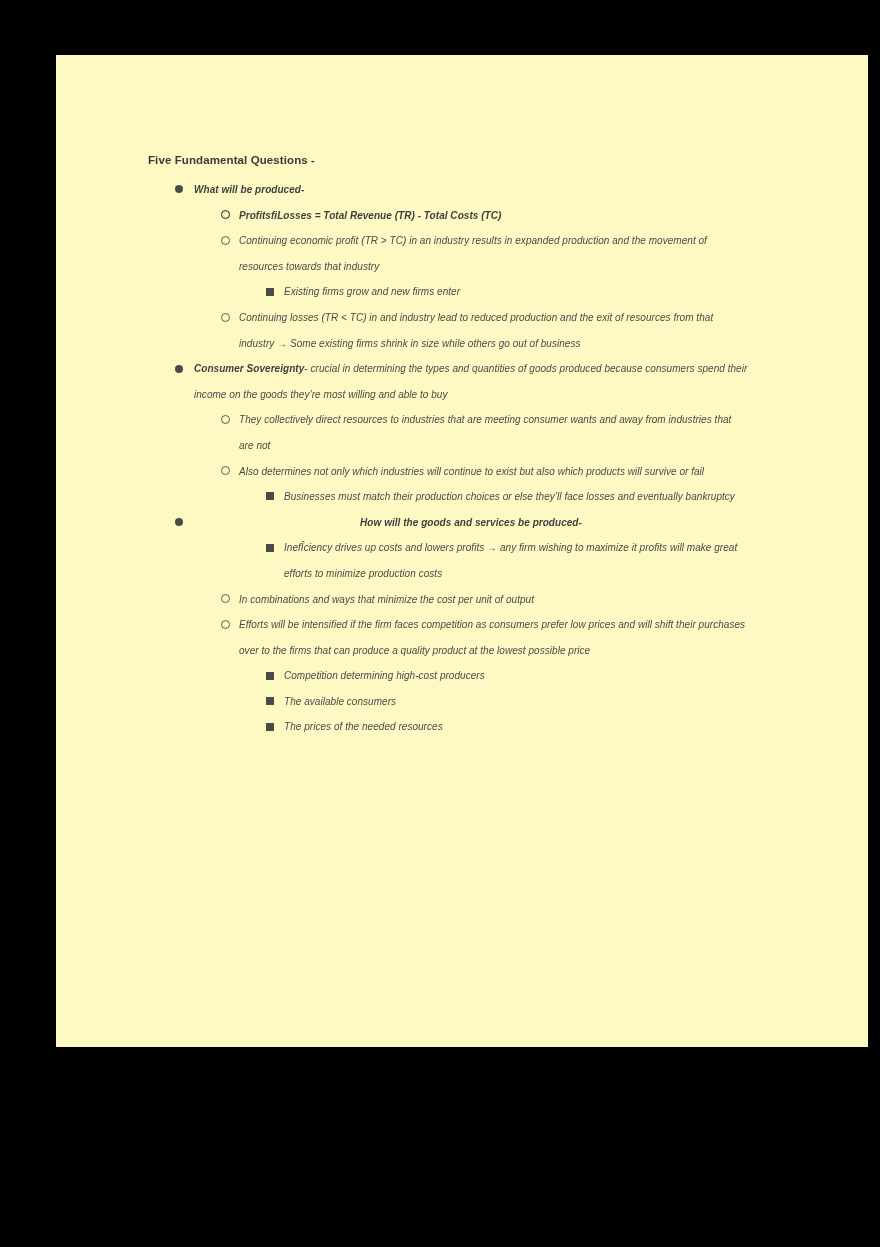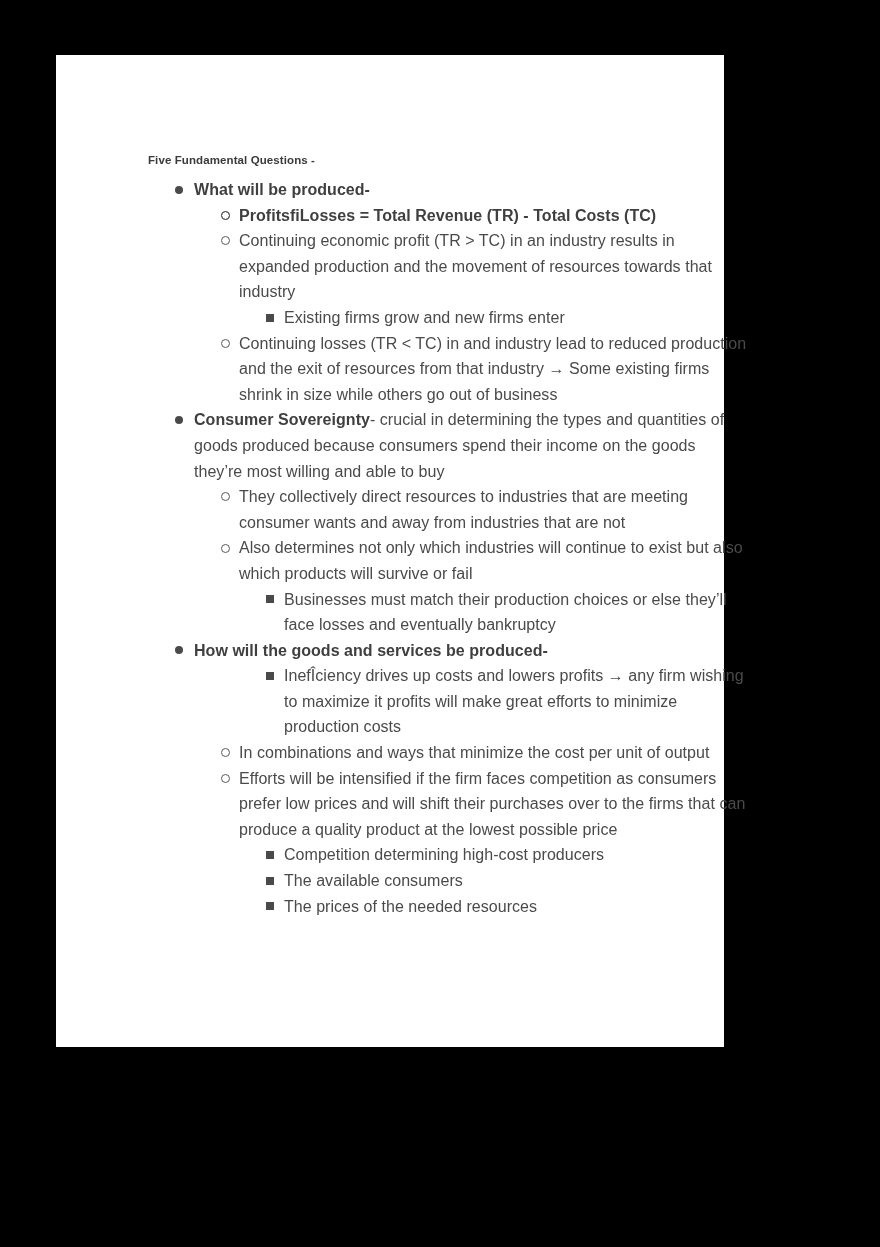--- a/index.html
+++ b/index.html
@@ -12,23 +12,23 @@
     height: 1247px;
     background: #000000;
     font-family: "Liberation Sans", sans-serif;
     overflow: hidden;
   }
 
   #page {
     position: absolute;
     left: 56px;
     top: 55px;
-    width: 668px;
+    width: 812px;
     height: 992px;
-    background: #ffffff;
+    background: #fef9c3;
   }
 
   #content {
     position: absolute;
     left: 92px;
     top: 97px;
     width: 600px;
   }
 
   .doc-heading {
@@ -39,23 +39,24 @@
     line-height: 16px;
     margin: 0 0 9px 0;
     white-space: nowrap;
   }
 
   
   .row {
     position: relative;
     display: block;
     color: #4a4a4a;
-    font-size: 16px;
+    font-size: 10px;
     line-height: 25.6px;
     letter-spacing: 0.04px;
+    font-style: italic;
   }
 
   .row .marker {
     position: absolute;
     top: 0;
     line-height: 25.6px;
     display: inline-block;
   }
 
   .row .txt {
@@ -149,21 +150,21 @@
         <div class="row lvl2">
           <span class="marker"><span class="ring"></span></span>
           <span class="txt">Also determines not only which industries will continue to exist but also which products will survive or fail</span>
         </div>
         <div class="row lvl3">
           <span class="marker"><span class="sq"></span></span>
           <span class="txt">Businesses must match their production choices or else they’ll face losses and eventually bankruptcy</span>
         </div>
         <div class="row lvl1">
           <span class="marker"><span class="disc"></span></span>
-          <span class="txt" style="font-weight: bold; color: rgb(63, 63, 63);">How will the goods and services be produced-</span>
+          <span class="txt" style="font-weight: bold; color: rgb(63, 63, 63); text-align: center;">How will the goods and services be produced-</span>
         </div>
         <div class="row lvl3">
           <span class="marker"><span class="sq"></span></span>
           <span class="txt">InefÎciency drives up costs and lowers profits → any firm wishing to maximize it profits will make great efforts to minimize production costs</span>
         </div>
         <div class="row lvl2">
           <span class="marker"><span class="ring"></span></span>
           <span class="txt">In combinations and ways that minimize the cost per unit of output</span>
         </div>
         <div class="row lvl2">

